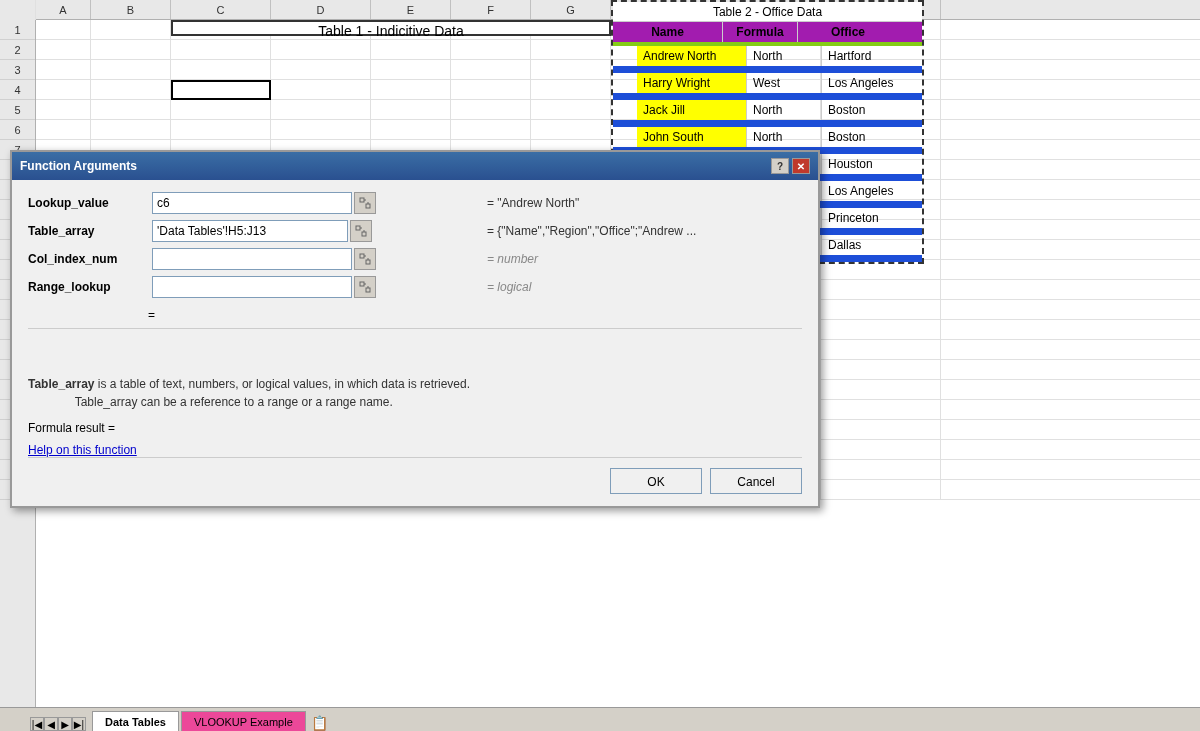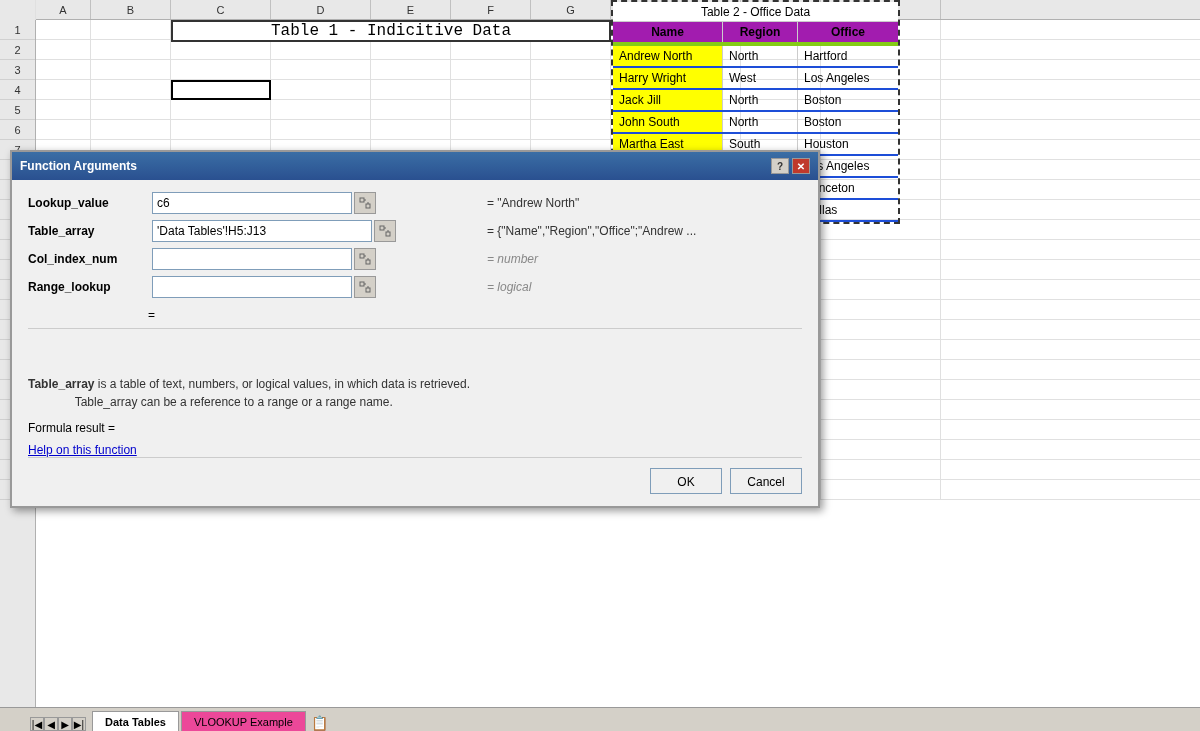--- a/index.html
+++ b/index.html
@@ -127,21 +127,22 @@
       padding: 2px 6px;
       font-size: 12px;
       font-weight: bold;
       text-align: center;
       border-right: 1px solid #ccc;
       height: 20px;
       line-height: 16px;
     }
     .table2-row {
       display: flex;
-      border-bottom: 2px solid #1d4ed8;
+      border-bottom: 7px solid #1d4ed8;
+      padding-left: 24px;
     }
     .table2-cell {
       padding: 1px 6px;
       font-size: 12px;
       height: 20px;
       line-height: 18px;
       border-right: 1px solid #ccc;
       white-space: nowrap;
     }
     .cell-name { width: 110px; }
@@ -298,21 +299,21 @@
       padding-top: 10px;
     }
     .dialog-footer {
       display: flex;
       justify-content: flex-end;
       gap: 8px;
       padding-top: 10px;
       border-top: 1px solid #ccc;
     }
     .dialog-btn {
-      width: 72px;
+      width: 92px;
       height: 26px;
       background: #f0f0f0;
       border: 1px solid #7f9db9;
       font-size: 12px;
       cursor: pointer;
       text-align: center;
       line-height: 26px;
     }
     .help-link {
       color: #0000cc;
@@ -662,27 +663,27 @@
           <div class="cell col-e"></div>
           <div class="cell col-f"></div>
           <div class="cell col-g"></div>
           <div class="cell col-h"></div>
           <div class="cell col-i"></div>
           <div class="cell col-j"></div>
       </div>
     </div>
   </div>
 
-  <div style="position:absolute; top:20px; left:calc(36px + 55px + 80px); width:calc(100px + 100px + 80px + 80px + 80px); height:22px; border:2px solid #333; background:#fff; text-align:center; line-height:18px; font-size:16px; z-index:2;font-family:Liberation Mono, monospace;">Table 1 - Indicitive Data</div>
+  <div style="position:absolute; top:20px; left:calc(36px + 55px + 80px); width:calc(100px + 100px + 80px + 80px + 80px); height:16px; border:2px solid #333; background:#fff; text-align:center; line-height:18px; font-size:14px; z-index:2;">Table 1 - Indicitive Data</div>
 
   <div class="table2" style="top:0px;">
     <div class="table2-title">Table 2 - Office Data</div>
     <div class="table2-header-row">
       <div class="table2-header-cell cell-name">Name</div>
-      <div class="table2-header-cell cell-region">Region</div>
+      <div class="table2-header-cell cell-region">Formula</div>
       <div class="table2-header-cell cell-office">Office</div>
     </div>
 
     <div id="table2-rows">
         <div class="table2-row">
           <div class="table2-cell cell-name highlight-yellow">Andrew North</div>
           <div class="table2-cell cell-region">North</div>
           <div class="table2-cell cell-office">Hartford</div>
         </div>
         <div class="table2-row">
@@ -744,21 +745,21 @@
                 <rect x="7" y="7" width="4" height="4" fill="none" stroke="#666" stroke-width="1"></rect>
                 <line x1="5" y1="3" x2="7" y2="3" stroke="#666" stroke-width="1"></line>
                 <line x1="9" y1="5" x2="9" y2="7" stroke="#666" stroke-width="1"></line>
               </svg>
           </div>
         </div>
         <div class="arg-value">= "Andrew North"</div>
 
         <div class="arg-label">Table_array</div>
         <div class="arg-input-wrap">
-          <input class="arg-input" value="'Data Tables'!H5:J13" style="width: 220px;">
+          <input class="arg-input" value="'Data Tables'!H5:J13" style="width: 196px;">
           <div class="arg-input-btn">
             <svg width="12" height="12" viewBox="0 0 12 12">
                 <rect x="1" y="1" width="4" height="4" fill="none" stroke="#666" stroke-width="1"></rect>
                 <rect x="7" y="7" width="4" height="4" fill="none" stroke="#666" stroke-width="1"></rect>
                 <line x1="5" y1="3" x2="7" y2="3" stroke="#666" stroke-width="1"></line>
                 <line x1="9" y1="5" x2="9" y2="7" stroke="#666" stroke-width="1"></line>
               </svg>
           </div>
         </div>
         <div class="arg-value">= {"Name","Region","Office";"Andrew ...</div>

